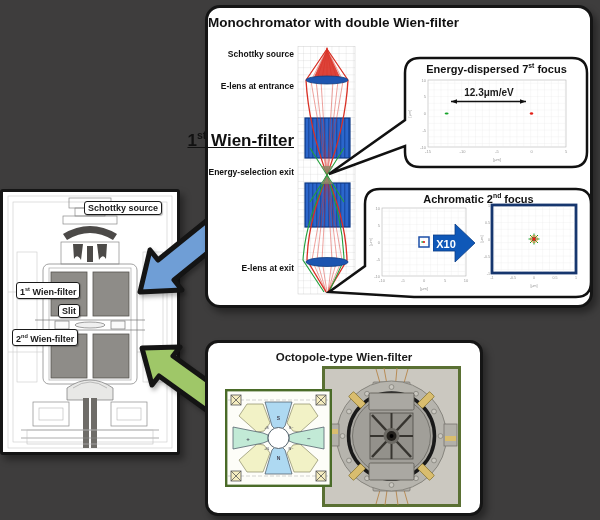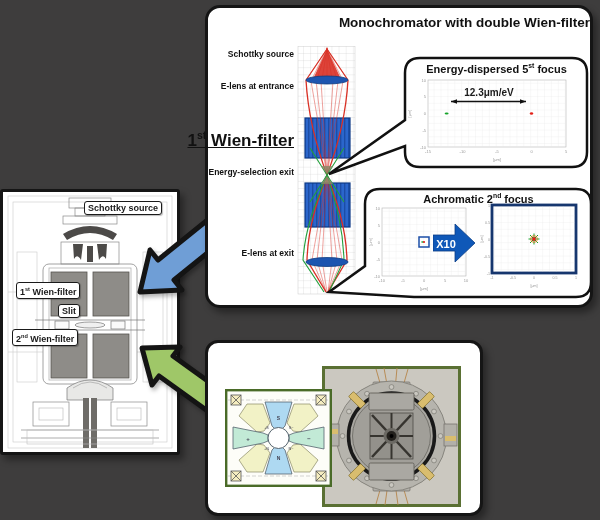--- a/index.html
+++ b/index.html
@@ -6,21 +6,21 @@
   .stage{position:relative;width:600px;height:520px;background:#3e3d3d;overflow:hidden;
          font-family:"Liberation Sans",sans-serif;color:#1a1a1a;}
   .panel{position:absolute;background:#fff;border:3px solid #151515;
          box-shadow:4px 5px 7px rgba(0,0,0,.38);}
   .panel-mono{left:205px;top:5px;width:382px;height:297px;border-radius:15px;z-index:10;}
   .panel-left{left:0px;top:189px;width:174px;height:260px;border-width:3.5px;border-radius:3px;z-index:1;}
   .panel-octo{left:205px;top:340px;width:272px;height:170px;border-radius:13px;z-index:10;}
   .arrows{position:absolute;left:0;top:0;z-index:5;pointer-events:none;
           filter:drop-shadow(2px 3px 2px rgba(0,0,0,.30));}
   .abs{position:absolute;}
-  .mono-title{left:0;top:6px;width:100%;text-align:right;font-weight:bold;
+  .mono-title{left:0;top:6px;width:100%;text-align:left;font-weight:bold;
               font-size:13.5px;line-height:1.32;color:#111;}
   .col-label{right:296px;text-align:right;font-weight:bold;font-size:8.5px;
              line-height:10px;white-space:nowrap;color:#111;}
   .col-label.big{font-size:17px;line-height:13px;text-decoration:underline;}
   .bubble-title{font-weight:bold;font-size:11px;text-align:center;color:#111;white-space:nowrap;}
   .tag{position:absolute;background:#fff;border:1.5px solid #1a1a1a;border-radius:3px;
        padding:0 3px;font-weight:bold;font-size:9px;line-height:12px;white-space:nowrap;
        box-shadow:1px 1px 1px rgba(0,0,0,.25);}
   .octo-title{left:0;top:8px;width:100%;text-align:center;font-weight:bold;font-size:11.5px;}
   sup{font-size:62%;}
@@ -146,30 +146,30 @@
     </svg>
 
     <div class="abs col-label" style="top:41px">
       <span>Schottky source</span></div>
     <div class="abs col-label" style="top:73px">
       <span>E-lens at entrance</span></div>
     <div class="abs col-label big" style="top:121px">
       <span>1</span><sup>st</sup><span> Wien-filter</span></div>
     <div class="abs col-label" style="top:159px">
       <span>Energy-selection exit</span></div>
-    <div class="abs col-label" style="top:240px">
+    <div class="abs col-label" style="top:255px">
       <span>E-lens at exit</span></div>
 
     <svg class="abs" style="left:0;top:0;pointer-events:none" width="382" height="297" viewBox="0 0 382 297">
       <path d="M 212 50 H 364 Q 379 50 379 65 V 144 Q 379 159 364 159 H 212 Q 197 159 197 144 V 138 L 121 166 L 197 112 V 65 Q 197 50 212 50 Z" fill="#fff" stroke="#111" stroke-width="2.5"></path>
       <path d="M 172 181 H 368 Q 383 181 383 196 V 274 Q 383 289 368 289 H 206 L 121 284 L 157 258 V 196 Q 157 181 172 181 Z" fill="#fff" stroke="#111" stroke-width="2.5"></path>
     </svg>
 
     <div class="abs bubble-title" style="left:197px;top:54px;width:183px">
-      <span>Energy-dispersed 5</span><sup>st</sup><span> focus</span>
+      <span>Energy-dispersed 7</span><sup>st</sup><span> focus</span>
     </div>
     <svg class="abs" style="left:198px;top:68px" width="170" height="88" viewBox="0 0 170 88">
       <rect x="22" y="4" width="138" height="67" fill="#fff" stroke="#b5b5b5" stroke-width="0.6"></rect>
       <rect x="22.5" y="4.5" width="137" height="66" fill="url(#pgrid)"></rect>
       <g font-size="4" fill="#999">
         <text x="20" y="5.5" text-anchor="end">10</text>
         <text x="20" y="22.2" text-anchor="end">5</text>
         <text x="20" y="39" text-anchor="end">0</text>
         <text x="20" y="55.7" text-anchor="end">-5</text>
         <text x="20" y="72.5" text-anchor="end">-10</text>
@@ -243,20 +243,23 @@
           <line x1="50" y1="33" x2="58" y2="41"></line>
           <line x1="58" y1="33" x2="50" y2="41"></line>
         </g>
         <circle cx="54" cy="37" r="1.9" fill="#e32119"></circle>
         <circle cx="54" cy="37" r="3.4" fill="none" stroke="#e07818" stroke-width="0.8"></circle>
       </g>
     </svg>
   </div>
 
   <div class="panel panel-octo">
+    <div class="abs octo-title">
+      <span>Octopole-type Wien-filter</span>
+    </div>
 
     <svg class="abs" style="left:114px;top:23px" width="139" height="141" viewBox="0 0 139 141">
       <rect x="1.5" y="1.5" width="136" height="138" fill="#cbc8c0" stroke="#5a7033" stroke-width="3"></rect>
       <g stroke="#b5854a" stroke-width="0.9">
         <path d="M60,24 L54,3 M66,24 L62,2 M73,24 L75,2 M80,24 L86,3"></path>
         <path d="M60,117 L54,138 M66,117 L63,139 M73,117 L76,139 M80,117 L86,138"></path>
       </g>
       <rect x="51" y="16" width="37" height="10" rx="1" fill="#b2b0a9" stroke="#6e6c66" stroke-width="0.7"></rect>
       <g fill="#777">
         <circle cx="57" cy="21" r="1.6"></circle>

